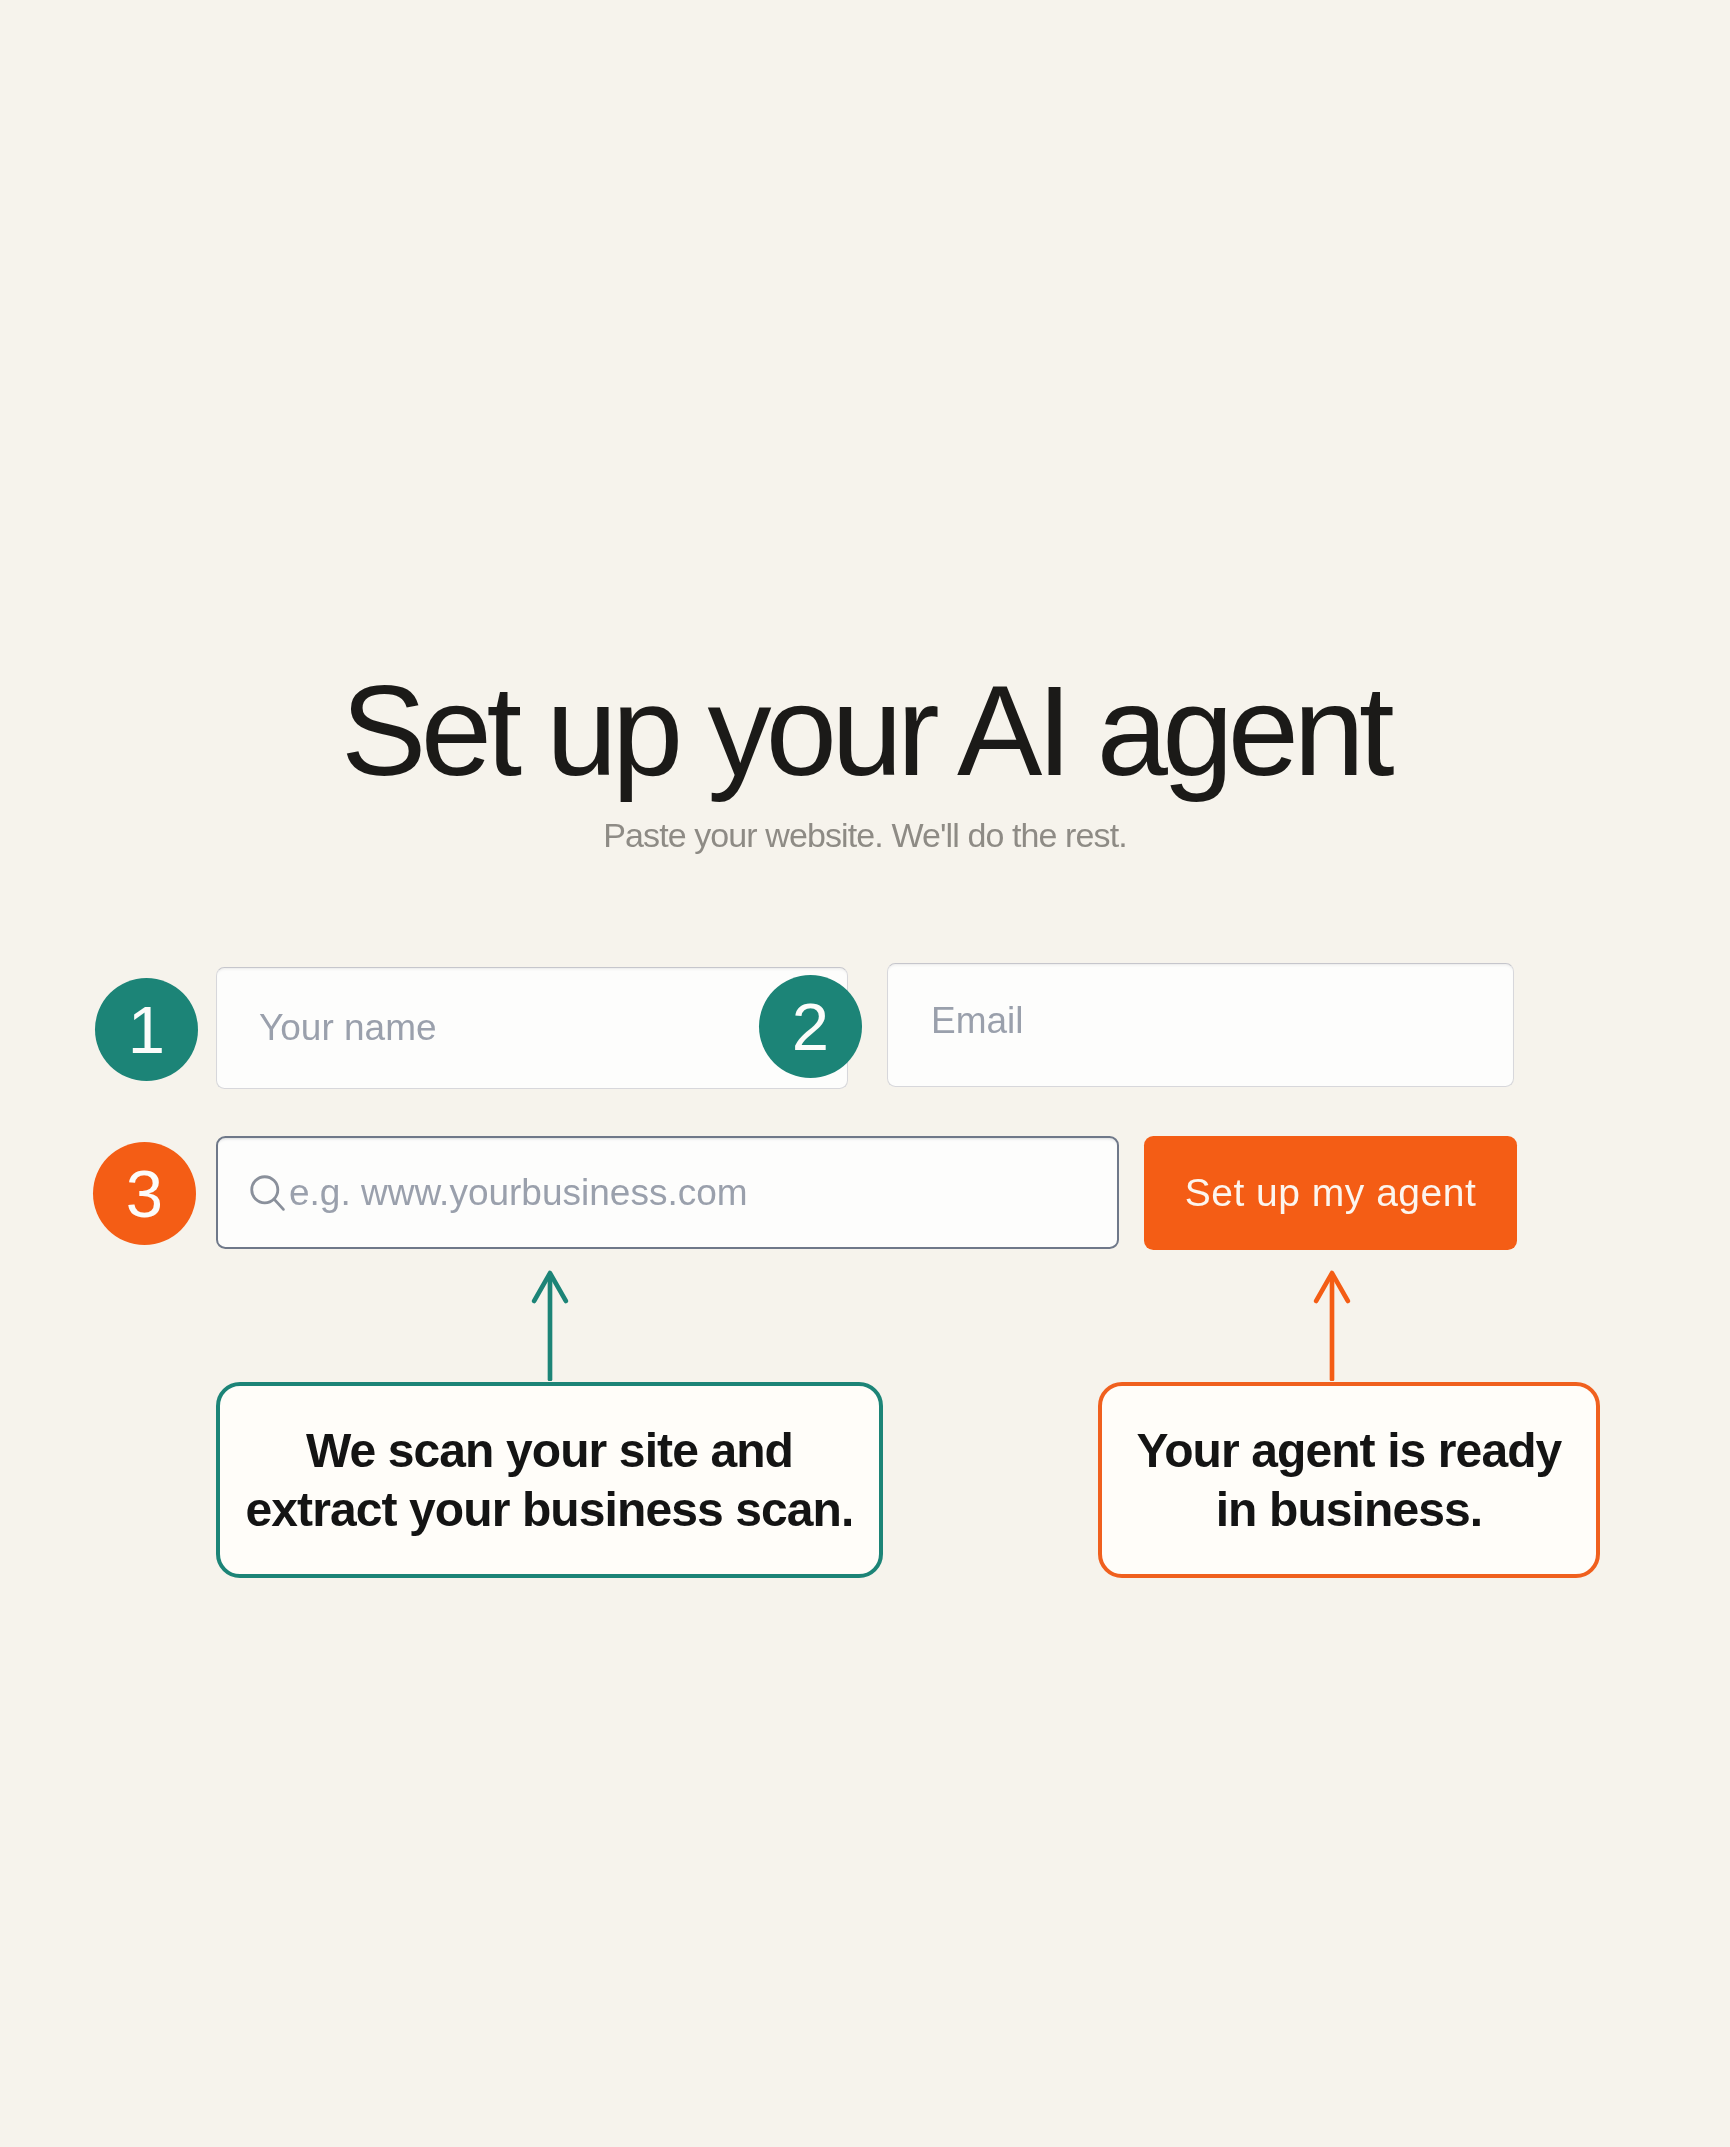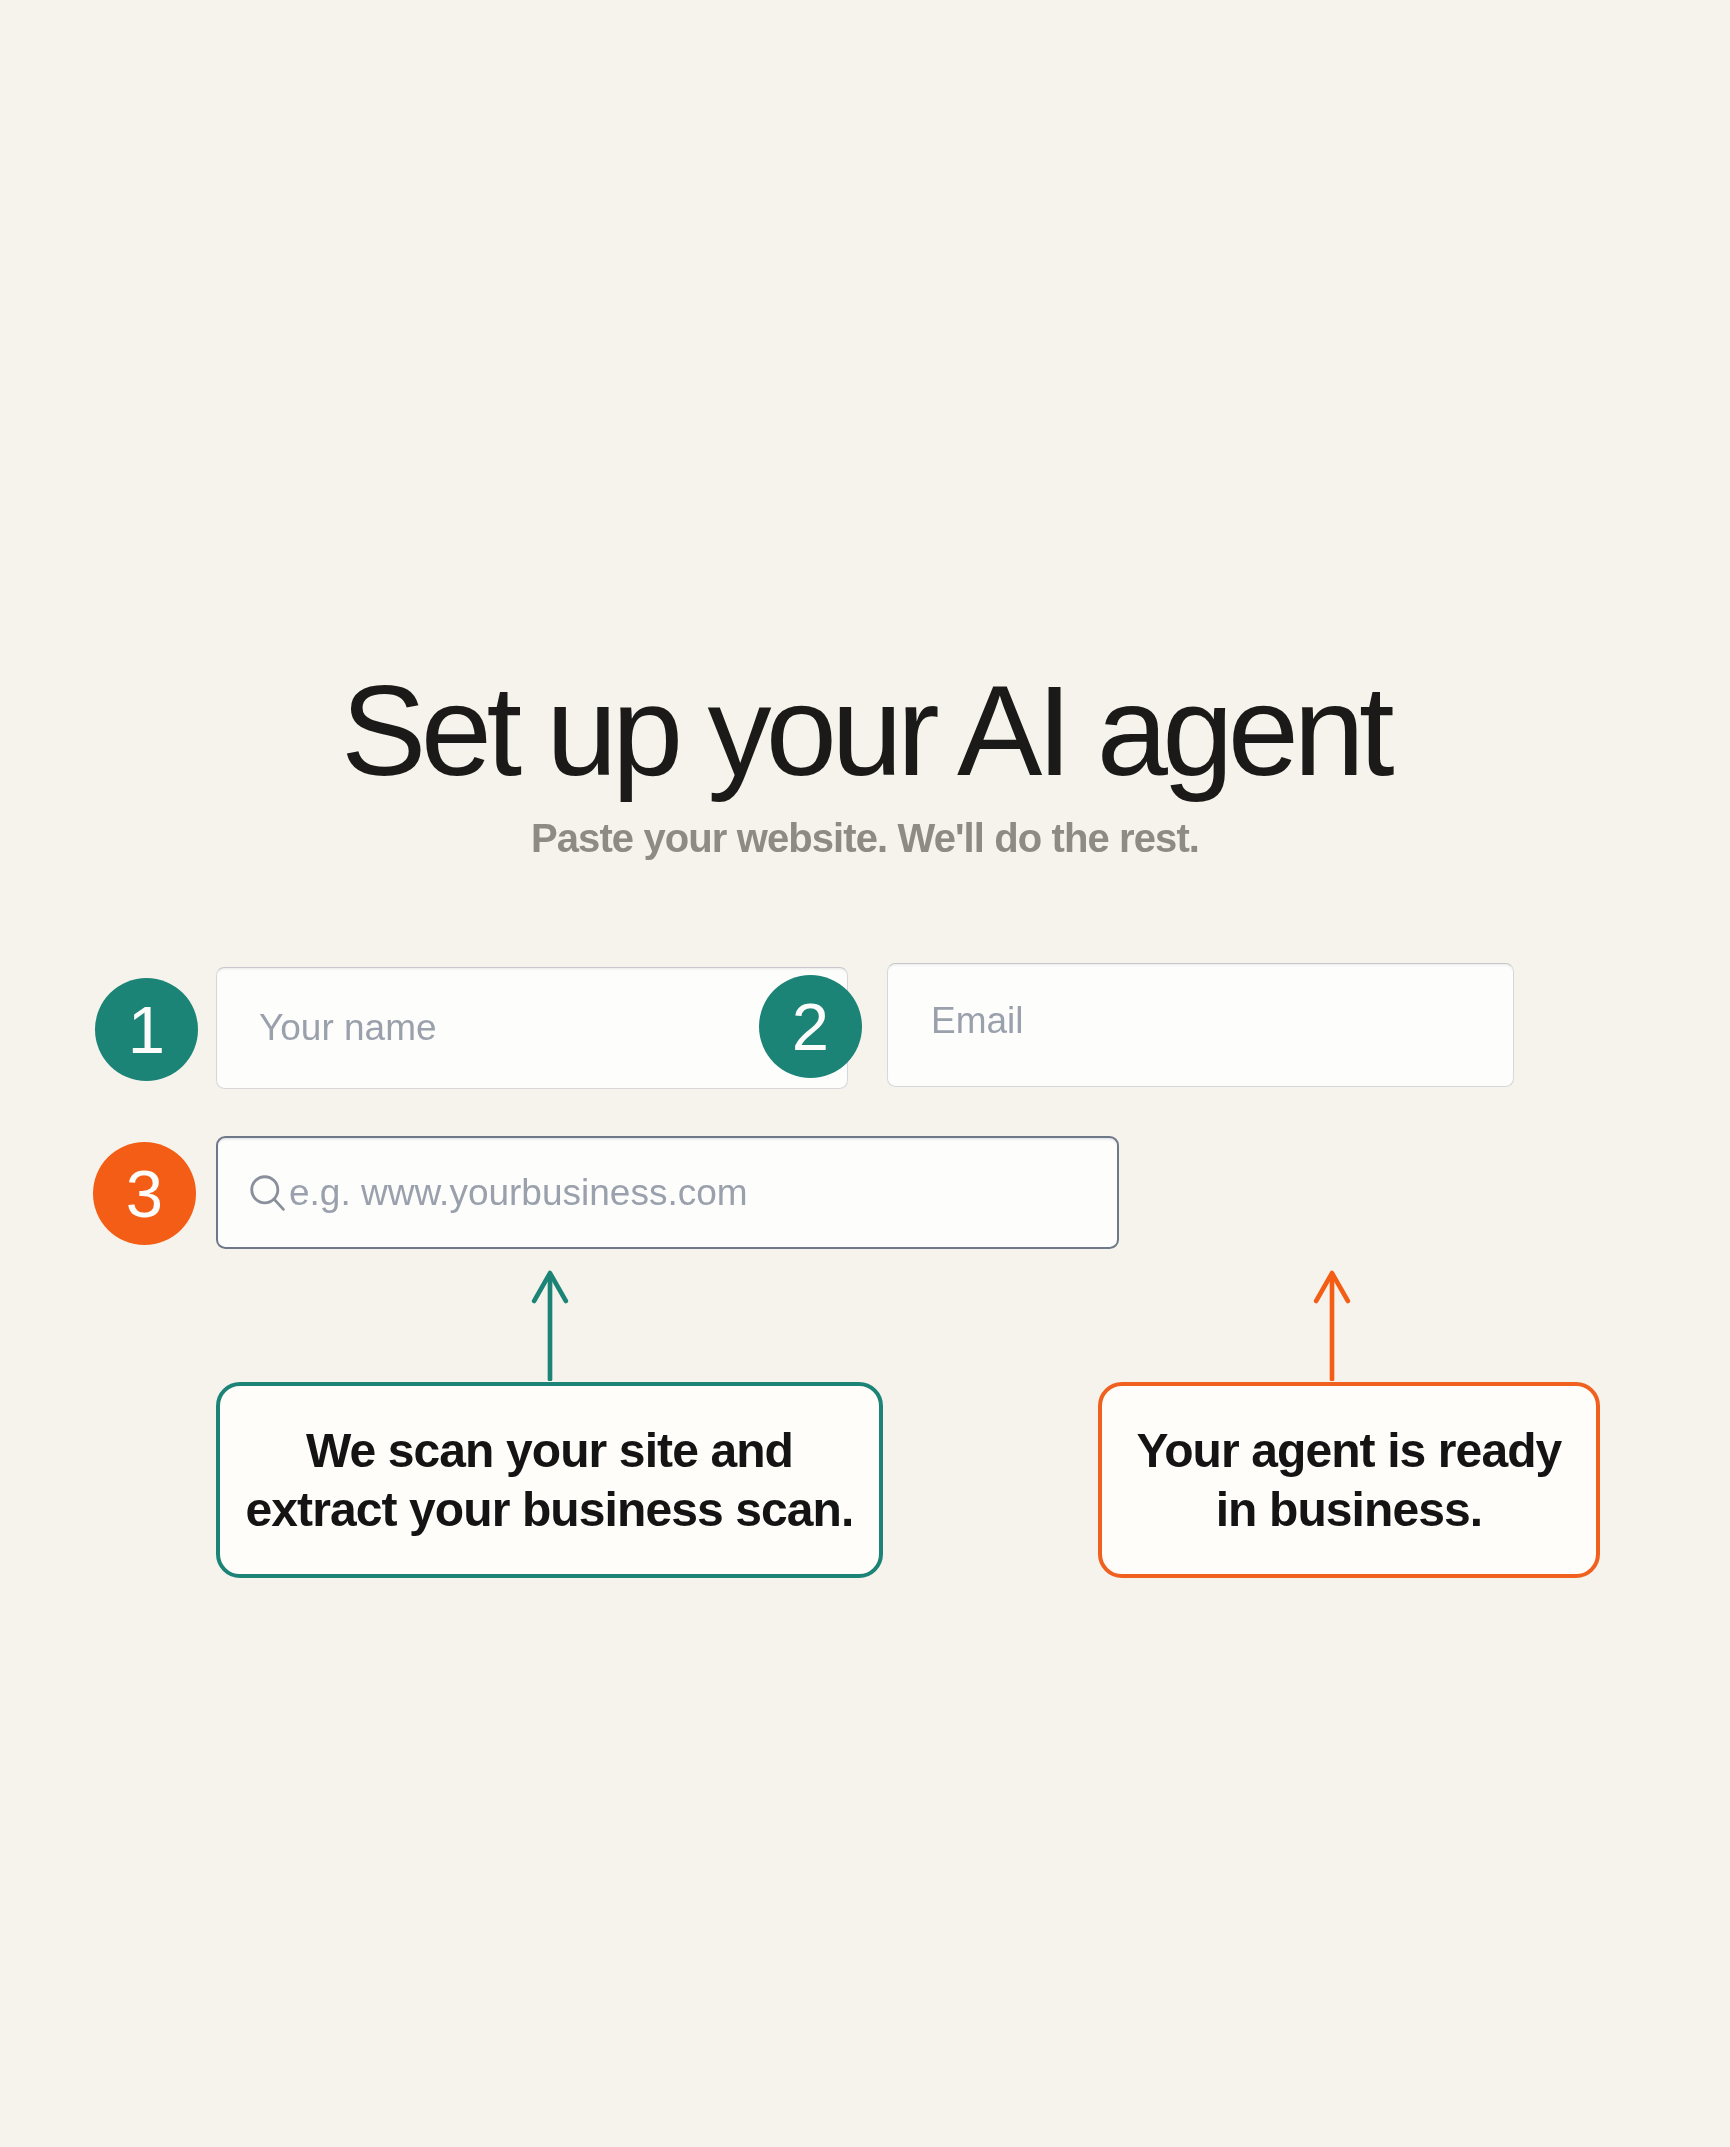--- a/index.html
+++ b/index.html
@@ -15,21 +15,21 @@
   
   .title {
     position: absolute; left: 0; right: 0; top: 653px;
     margin: 14px; text-align: center;
     font-size: 128px; font-weight: 400; letter-spacing: -5.6px;
     color: #1b1a18; line-height: 1;
   }
   .subtitle {
     position: absolute; left: 0; right: 0; top: 818px;
     margin: 0; text-align: center;
-    font-size: 40px; font-weight: 700; letter-spacing: -0.9px;
+    font-size: 34px; font-weight: 400; letter-spacing: -0.9px;
     color: #8e8b85; line-height: 1;
   }
 
   
   .badge {
     position: absolute; width: 103px; height: 103px; border-radius: 50%;
     display: flex; align-items: center; justify-content: center;
     color: #fcfcfa; font-size: 67px; line-height: 1; font-weight: 400;
   }
   .badge.teal   { background: #1c8477; }
@@ -100,20 +100,21 @@
   <input class="text-input" id="email-input" type="text" placeholder="Email" style="">
 
   <div class="badge orange" id="badge-3">3</div>
   <input class="text-input" id="website-input" type="text" placeholder="e.g. www.yourbusiness.com" style="">
   <span class="search-icon">
     <svg width="41" height="41" viewBox="0 0 44 44">
       <circle cx="18" cy="18" r="14" fill="none" stroke="#8a909b" stroke-width="3"></circle>
       <line x1="28" y1="28" x2="38" y2="39" stroke="#8a909b" stroke-width="3" stroke-linecap="round"></line>
     </svg>
   </span>
+  <button class="cta-button">Set up my agent</button>
 
   <svg class="arrow" id="scan-arrow" viewBox="0 0 64 130">
     <line x1="32" y1="128" x2="32" y2="16" stroke="#1c8477" stroke-width="5" stroke-linecap="round"></line>
     <polyline points="15,44 32,14 49,44" fill="none" stroke="#1c8477" stroke-width="5" stroke-linecap="round" stroke-linejoin="round"></polyline>
   </svg>
   <svg class="arrow" id="ready-arrow" viewBox="0 0 64 130">
     <line x1="32" y1="128" x2="32" y2="16" stroke="#f45d15" stroke-width="5" stroke-linecap="round"></line>
     <polyline points="15,44 32,14 49,44" fill="none" stroke="#f45d15" stroke-width="5" stroke-linecap="round" stroke-linejoin="round"></polyline>
   </svg>
 

